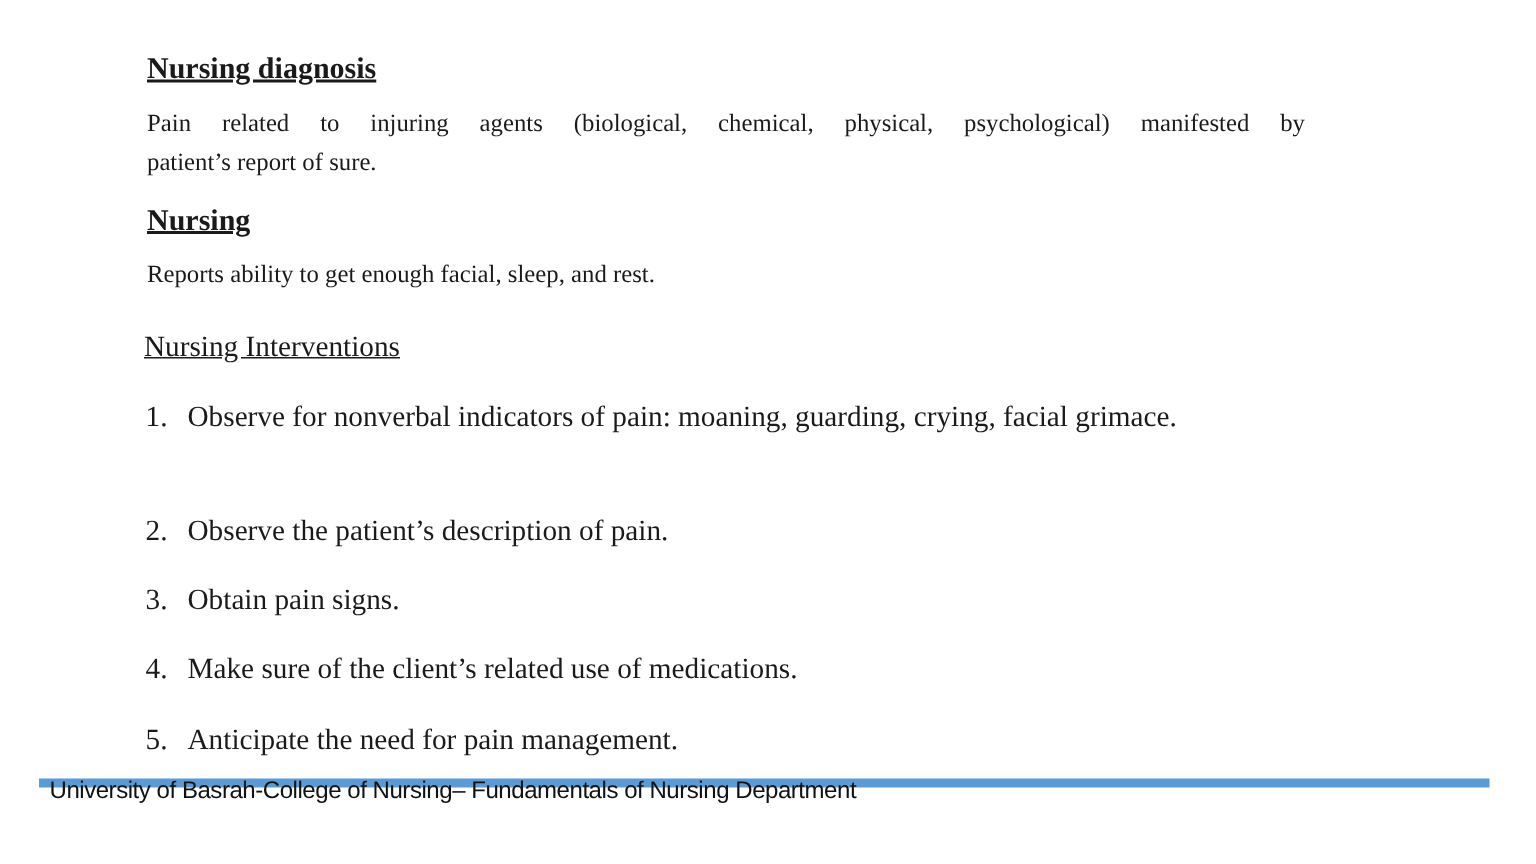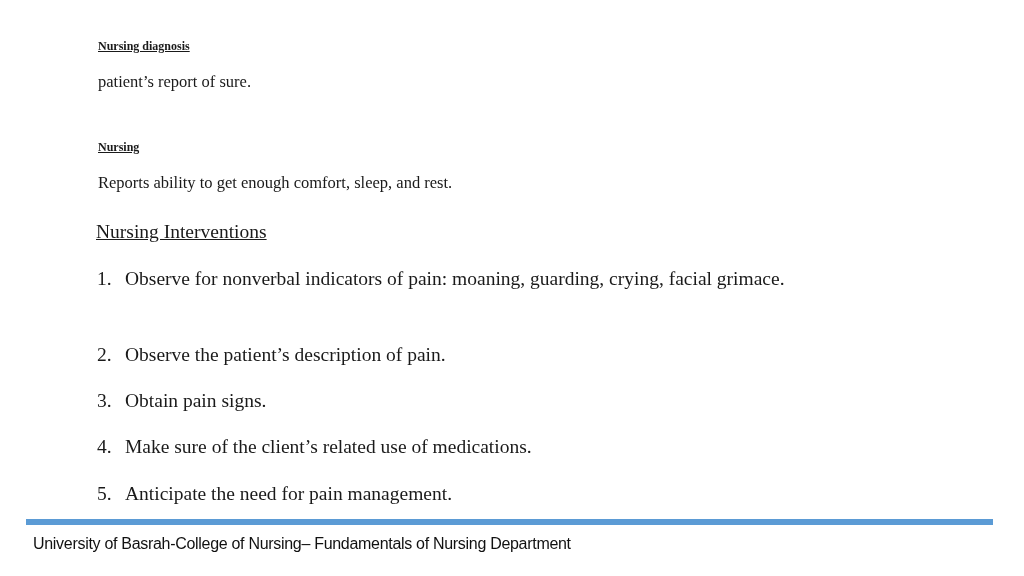--- a/index.html
+++ b/index.html
@@ -12,21 +12,21 @@
       height: 576px;
       position: relative;
       overflow: hidden;
       color: #1a1a1a;
       font-family: "Liberation Serif", "DejaVu Serif", serif;
     }
     .abs { position: absolute; }
     .section-heading-small {
       font-weight: bold;
       text-decoration: underline;
-      font-size: 12px;
+      font-size: 20px;
       line-height: 20px;
       white-space: nowrap;
     }
     .para {
       font-size: 16.5px;
       line-height: 26px;
       text-align: justify;
       text-align-last: left;
     }
     .para-justify-line {
@@ -61,41 +61,42 @@
     }
     .footer-bar {
       left: 26px;
       top: 519px;
       width: 967px;
       height: 6px;
       background: #5b9bd5;
     }
     .footer-text {
       left: 33px;
-      top: 534px;
+      top: 518px;
       font-family: "Liberation Sans", "DejaVu Sans", sans-serif;
       font-size: 16px;
       line-height: 20px;
       color: #111111;
       white-space: nowrap;
       letter-spacing: -0.3px;
     }
   </style>
 </head>
 <body>
 
 <div class="abs section-heading-small" style="left:98px; top:36px;">Nursing diagnosis</div>
 
 <div class="abs" style="left:98px; top:69px; width:772px;">
+  <div class="para" style="text-align-last: justify;">Pain related to injuring agents (biological, chemical, physical, psychological) manifested by</div>
   <div class="para">patient’s report of sure.</div>
 </div>
 
 <div class="abs section-heading-small" style="left:98px; top:137px;">Nursing</div>
 
-<div class="abs para-justify-line" style="left:98px; top:170px;">Reports ability to get enough comfort, sleep, and rest.</div>
+<div class="abs para-justify-line" style="left:98px; top:170px;">Reports ability to get enough facial, sleep, and rest.</div>
 
 <div class="abs section-heading-large" style="left:96px; top:220px;">Nursing Interventions</div>
 
 <div class="abs" style="left:97px; top:264px; width:727px;">
   <div class="list-item list-1">
     <span class="list-num">1.</span>
     <span class="list-text justified">Observe for nonverbal indicators of pain: moaning, guarding, crying, facial grimace.</span>
   </div>
 </div>
 

